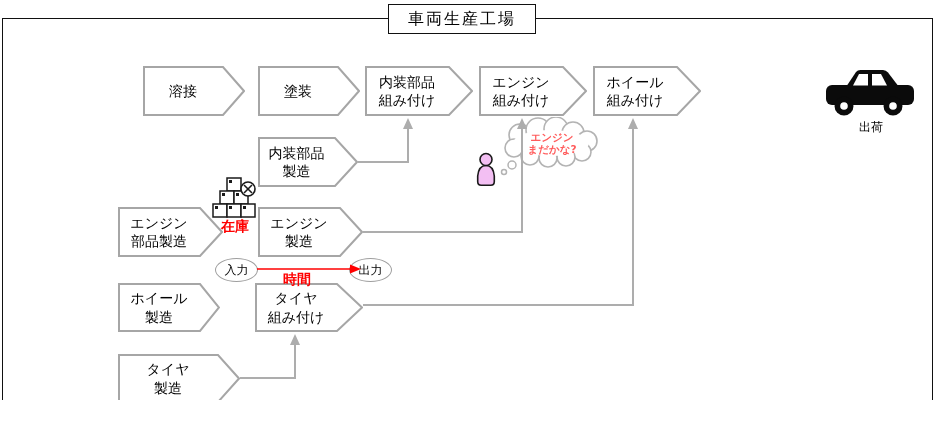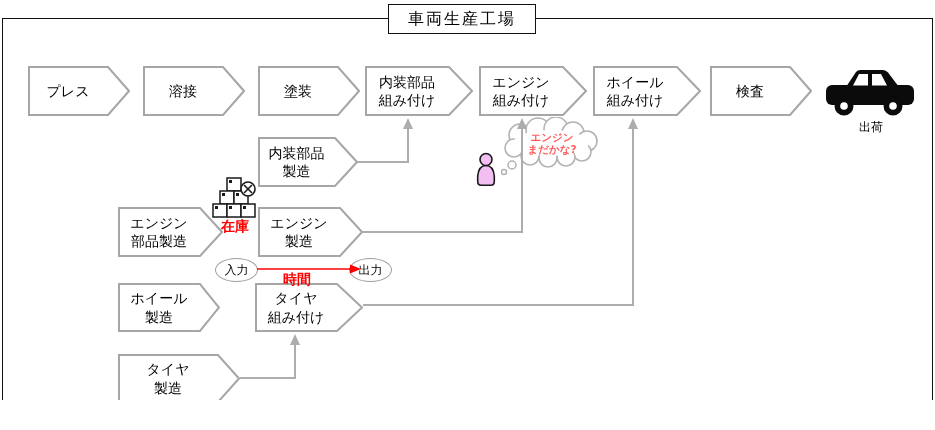--- a/index.html
+++ b/index.html
@@ -36,26 +36,20 @@
 <body>
 
 <div id="canvas">
 
   <div class="abs" id="outer-border"></div>
 
   <div class="abs" id="title-box">
     <span>車両生産工場</span>
   </div>
 
-  <div class="abs shape" style="left:28px;top:66px;width:102px;height:50px">
-    <svg width="102" height="50">
-        <polygon points="1,1 80,1 101,25 80,49 1,49"></polygon>
-      </svg>
-    <div class="lbl" style="width:80px">プレス</div>
-  </div>
   <div class="abs shape" style="left:258px;top:66px;width:102px;height:50px">
     <svg width="102" height="50">
         <polygon points="1,1 80,1 101,25 80,49 1,49"></polygon>
       </svg>
     <div class="lbl" style="width:80px">塗装</div>
   </div>
   <div class="abs shape" style="left:143px;top:66px;width:102px;height:50px">
     <svg width="102" height="50">
         <polygon points="1,1 80,1 101,25 80,49 1,49"></polygon>
       </svg>
@@ -74,26 +68,20 @@
       </svg>
     <div class="lbl" style="width:84px">エンジン
 組み付け</div>
   </div>
   <div class="abs shape" style="left:593px;top:66px;width:108px;height:50px">
     <svg width="108" height="50">
         <polygon points="1,1 84,1 107,25 84,49 1,49"></polygon>
       </svg>
     <div class="lbl" style="width:84px">ホイール
 組み付け</div>
-  </div>
-  <div class="abs shape" style="left:710px;top:66px;width:102px;height:50px">
-    <svg width="102" height="50">
-        <polygon points="1,1 80,1 101,25 80,49 1,49"></polygon>
-      </svg>
-    <div class="lbl" style="width:80px">検査</div>
   </div>
 
   <div class="abs shape" style="left:258px;top:137px;width:100px;height:50px">
     <svg width="100" height="50">
         <polygon points="1,1 77,1 99,25 77,49 1,49"></polygon>
       </svg>
     <div class="lbl" style="width:77px">内装部品
 製造</div>
   </div>
   <div class="abs shape" style="left:118px;top:207px;width:105px;height:50px">

